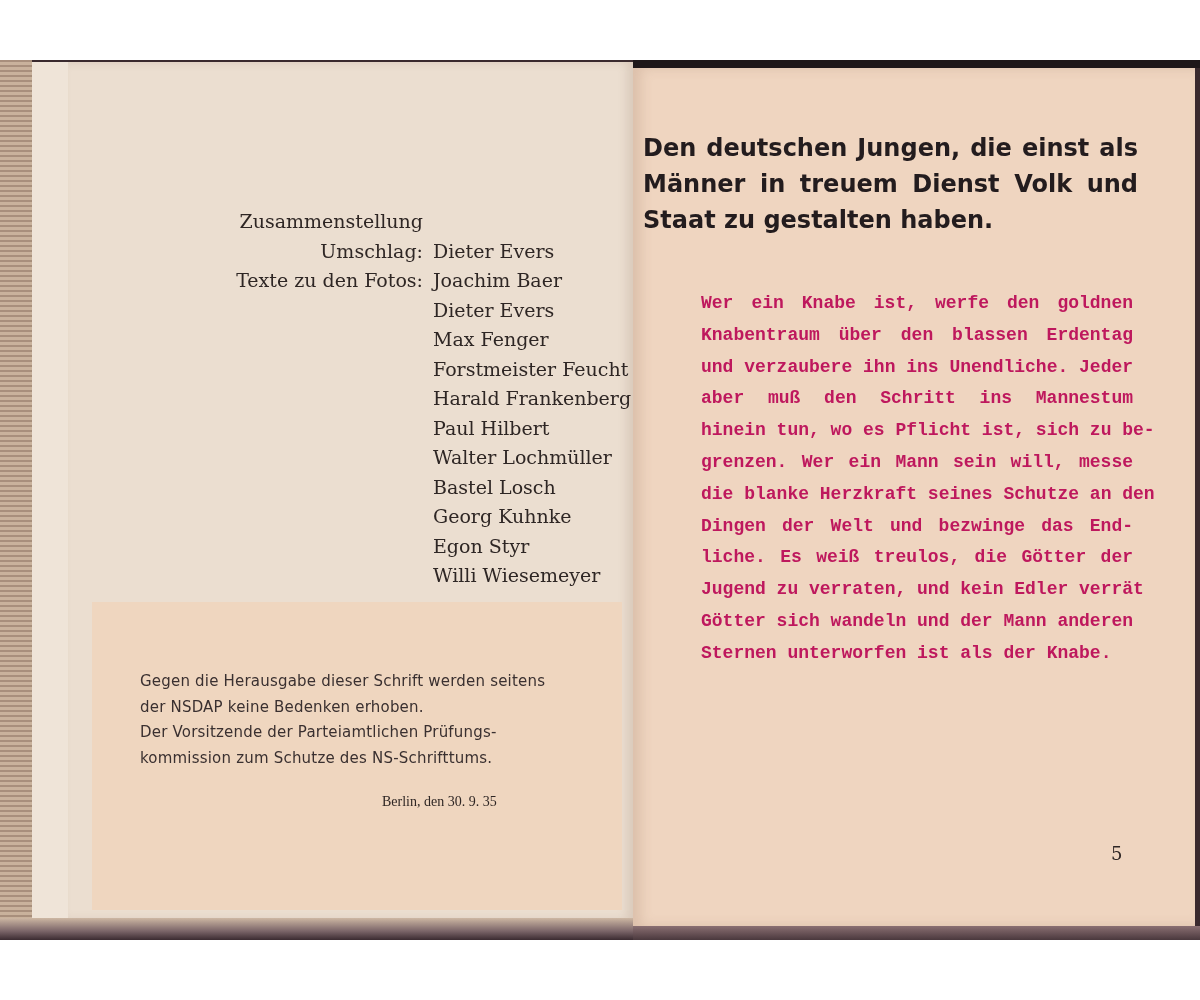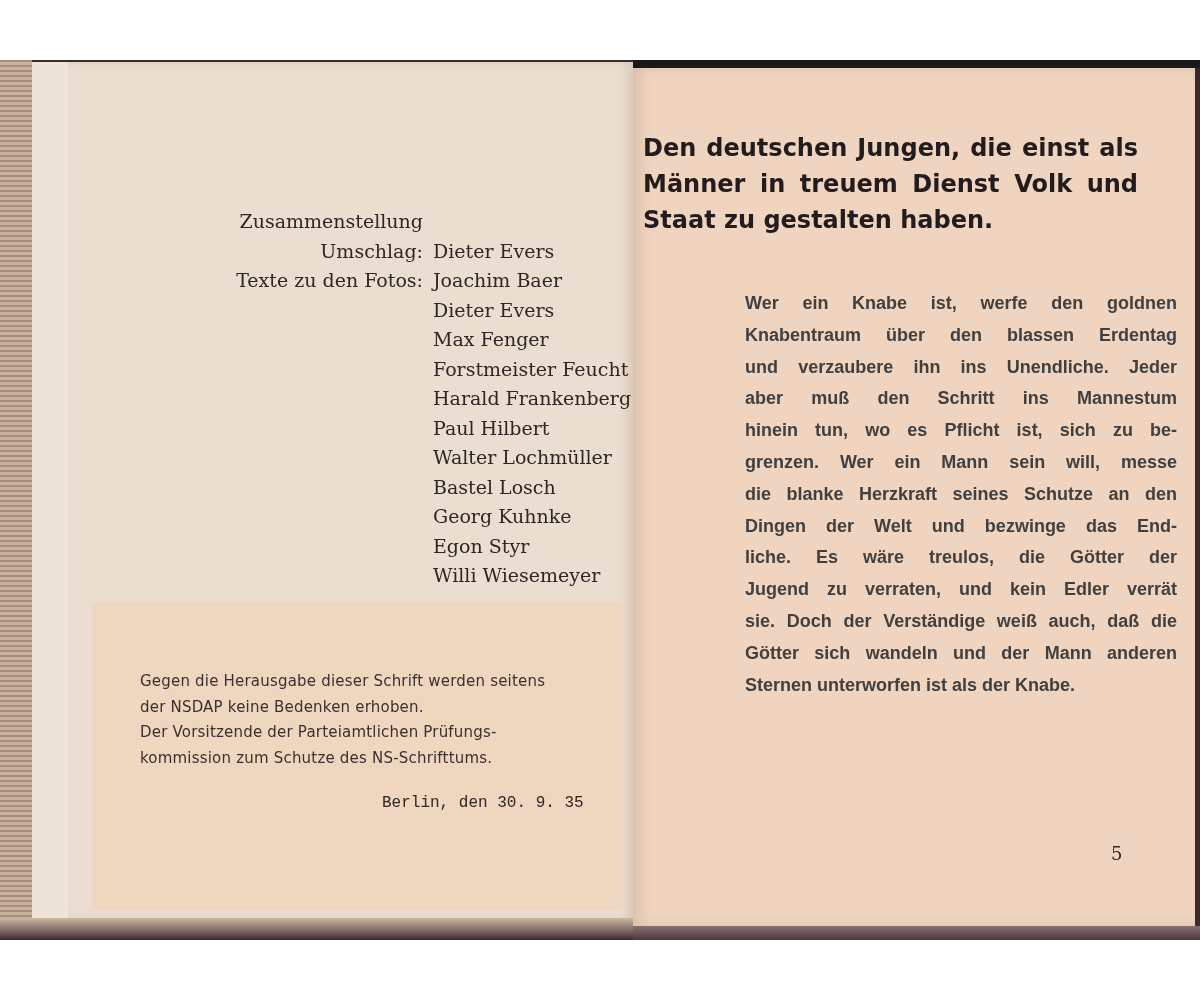--- a/index.html
+++ b/index.html
@@ -46,34 +46,33 @@
       background: #efd6bf;
     }
     .notice-text {
       position: absolute; left: 48px; top: 67px; width: 470px;
       color: #3a3030; font-size: 15px; line-height: 25.5px;
       font-family: "DejaVu Sans", sans-serif;
       letter-spacing: 0.2px;
     }
     .notice-place {
       position: absolute; left: 290px; top: 192px;
-      color: #2e2624; font-size: 16px;
-      font-family: Liberation Mono, monospace;
+      color: #2e2624; font-size: 14px;
+      font-family: Liberation Serif, serif;
     }
     .dedication {
       position: absolute; left: 10px; top: 62px; width: 495px;
       color: #231c1e; font-size: 24px; line-height: 36px; font-weight: bold;
       font-family: "DejaVu Sans", sans-serif;
       text-align: justify; text-align-last: left;
     }
     .prose {
       position: absolute; left: 68px; top: 220px; width: 432px;
-      color: #404040; font-size: 18px; line-height: 31.8px; font-weight: bold;
-      font-family: Liberation Sans, sans-serif;
-      margin-left: 44px;
+      color: #be185d; font-size: 18px; line-height: 31.8px; font-weight: bold;
+      font-family: Liberation Mono, monospace;
     }
     .prose-line {
       display: block; text-align: justify; text-align-last: justify; white-space: nowrap;
     }
     .prose-line.last { text-align-last: left; }
     .page-number {
       position: absolute; left: 478px; top: 775px;
       font-size: 18px; color: #2e2624; font-family: "DejaVu Serif", serif;
     }
     .bottom-edge-right {
@@ -165,22 +164,21 @@
     <div class="dedication">Den deutschen Jungen, die einst als Männer in treuem Dienst Volk und Staat zu gestalten haben.</div>
     <div class="prose">
       <span class="prose-line">Wer ein Knabe ist, werfe den goldnen</span>
       <span class="prose-line">Knabentraum über den blassen Erdentag</span>
       <span class="prose-line">und verzaubere ihn ins Unendliche. Jeder</span>
       <span class="prose-line">aber muß den Schritt ins Mannestum</span>
       <span class="prose-line">hinein tun, wo es Pflicht ist, sich zu be-</span>
       <span class="prose-line">grenzen. Wer ein Mann sein will, messe</span>
       <span class="prose-line">die blanke Herzkraft seines Schutze an den</span>
       <span class="prose-line">Dingen der Welt und bezwinge das End-</span>
-      <span class="prose-line">liche. Es wäre treulos, die Götter der</span>
+      <span class="prose-line">liche. Es weiß treulos, die Götter der</span>
       <span class="prose-line">Jugend zu verraten, und kein Edler verrät</span>
-      <span class="prose-line">sie. Doch der Verständige weiß auch, daß die</span>
       <span class="prose-line">Götter sich wandeln und der Mann anderen</span>
       <span class="prose-line last">Sternen unterworfen ist als der Knabe.</span>
     </div>
     <div class="page-number">5</div>
   </div>
   <div class="bottom-edge-right"></div>
 </div>
 
 </body></html>

